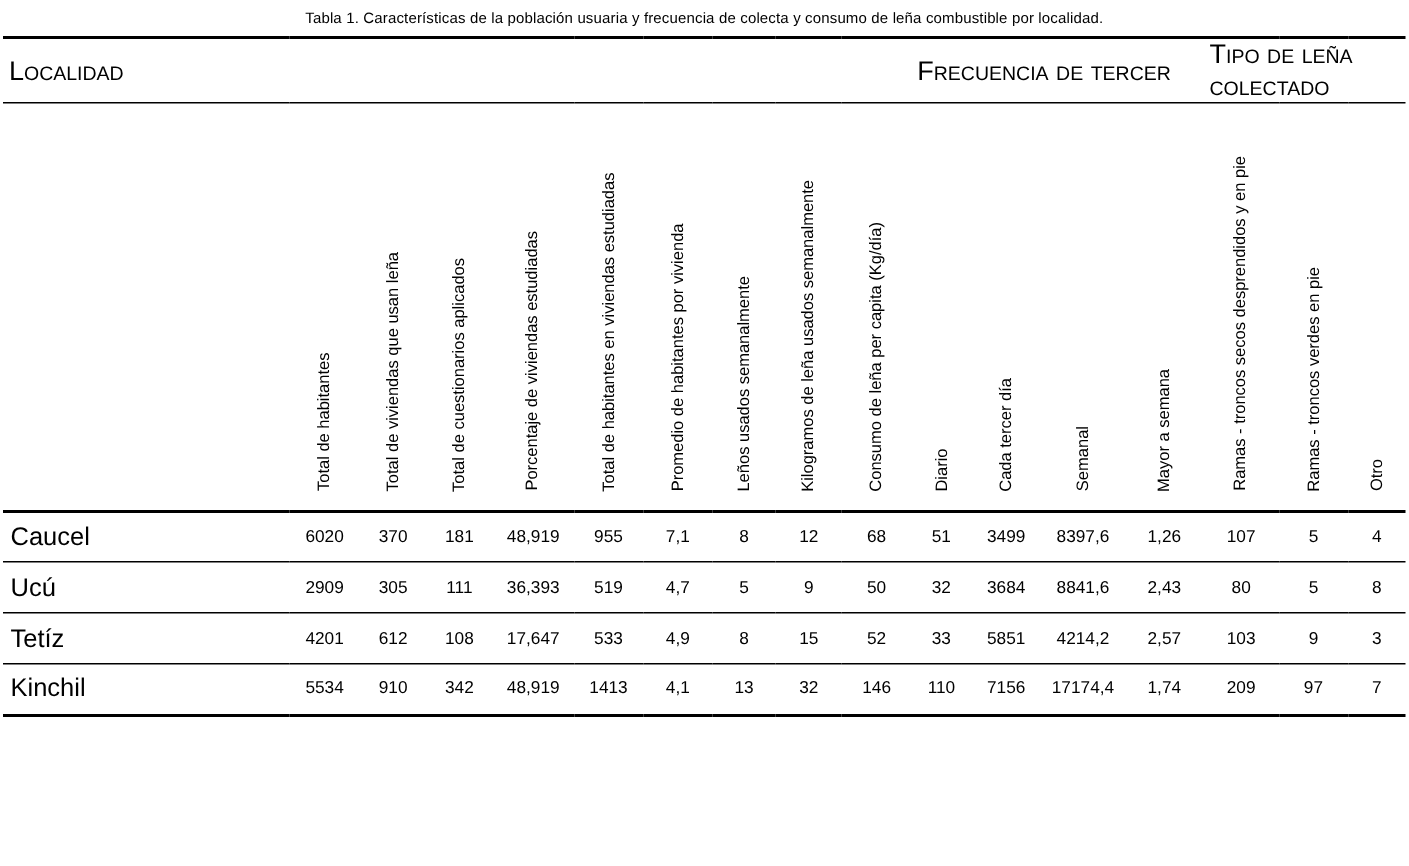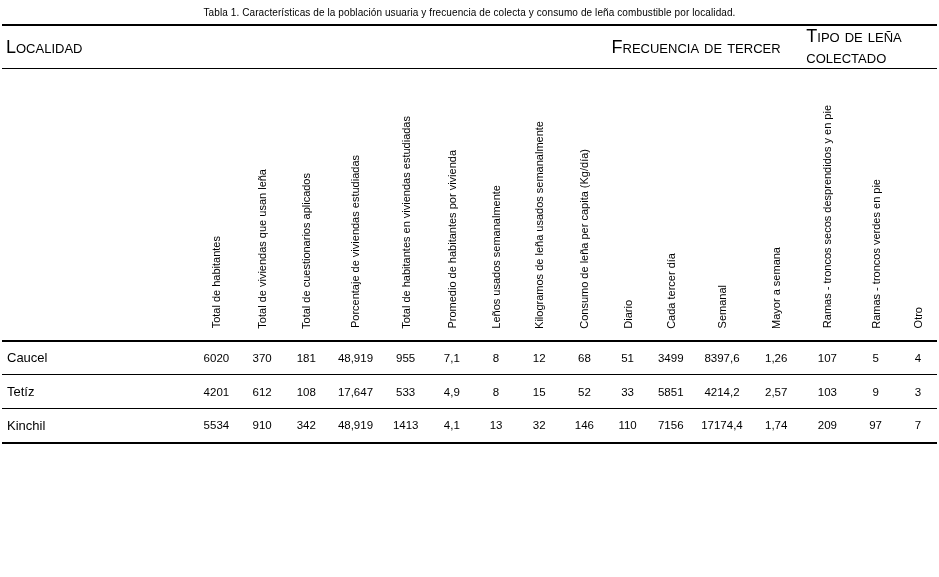--- a/index.html
+++ b/index.html
@@ -10,21 +10,21 @@
   table { border-collapse: collapse; table-layout: fixed; width: 935px; margin: 0 2px;
           border-top: 2px solid #000; border-bottom: 2px solid #000; }
   th, td { padding: 0; font-weight: normal; }
   .gh { font-variant: small-caps; font-size: 18px; text-align: left;
         border-bottom: 1px solid #000; height: 26px; vertical-align: middle; padding-left: 4px; }
   .vhead { height: 272px; vertical-align: bottom; border-bottom: 2px solid #000;
            text-align: center; padding-bottom: 7px; }
   .vhead span { display: inline-block; writing-mode: vertical-rl; transform: rotate(180deg);
                 white-space: nowrap; font-size: 11px; line-height: 1.1; }
   tbody tr { height: 34px; border-bottom: 1px solid #000; }
-  td.loc { text-align: left; padding-left: 5px; font-size: 13px; }
+  td.loc { text-align: left; padding-left: 5px; font-size: 17px; }
   td.num { text-align: center; font-size: 11.5px; }
 </style>
 </head>
 <body>
 
 <div class="page">
   <div class="title">Tabla 1. Características de la población usuaria y frecuencia de colecta y consumo de leña combustible por localidad.</div>
 
   <table>
     <colgroup>
@@ -88,20 +88,39 @@
           <td class="num">68</td>
           <td class="num">51</td>
           <td class="num">3499</td>
           <td class="num">8397,6</td>
           <td class="num">1,26</td>
           <td class="num">107</td>
           <td class="num">5</td>
           <td class="num">4</td>
         </tr>
         <tr>
+          <td class="loc">Ucú</td>
+          <td class="num">2909</td>
+          <td class="num">305</td>
+          <td class="num">111</td>
+          <td class="num">36,393</td>
+          <td class="num">519</td>
+          <td class="num">4,7</td>
+          <td class="num">5</td>
+          <td class="num">9</td>
+          <td class="num">50</td>
+          <td class="num">32</td>
+          <td class="num">3684</td>
+          <td class="num">8841,6</td>
+          <td class="num">2,43</td>
+          <td class="num">80</td>
+          <td class="num">5</td>
+          <td class="num">8</td>
+        </tr>
+        <tr>
           <td class="loc">Tetíz</td>
           <td class="num">4201</td>
           <td class="num">612</td>
           <td class="num">108</td>
           <td class="num">17,647</td>
           <td class="num">533</td>
           <td class="num">4,9</td>
           <td class="num">8</td>
           <td class="num">15</td>
           <td class="num">52</td>

